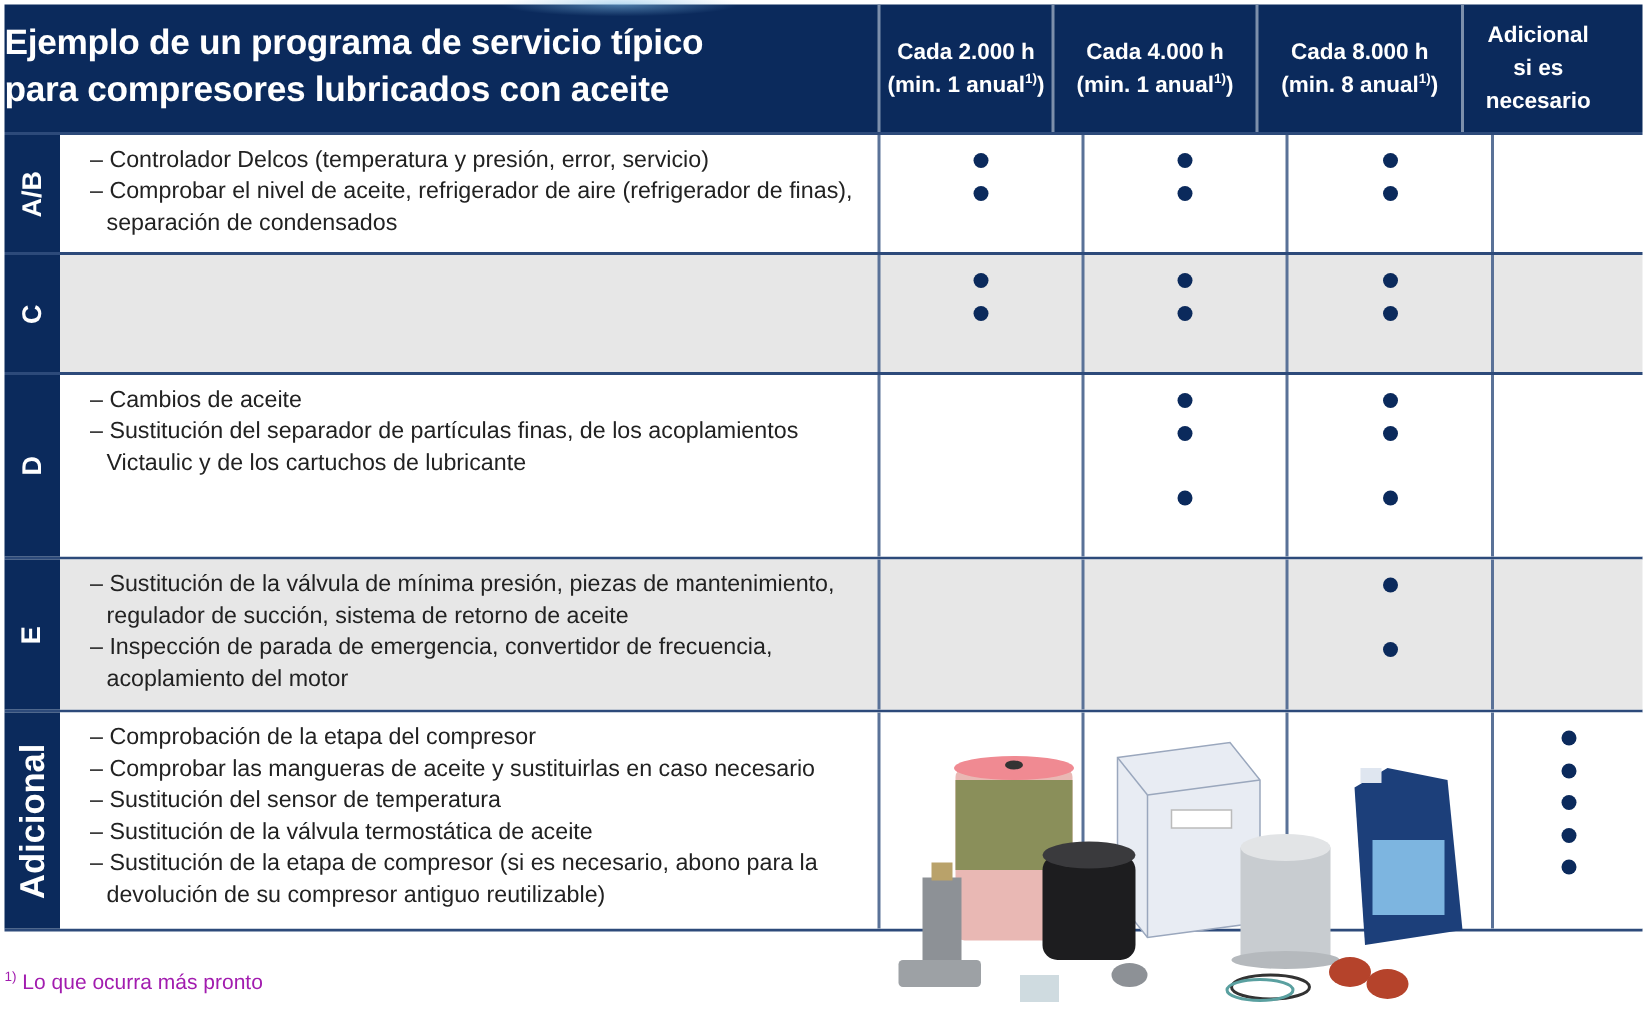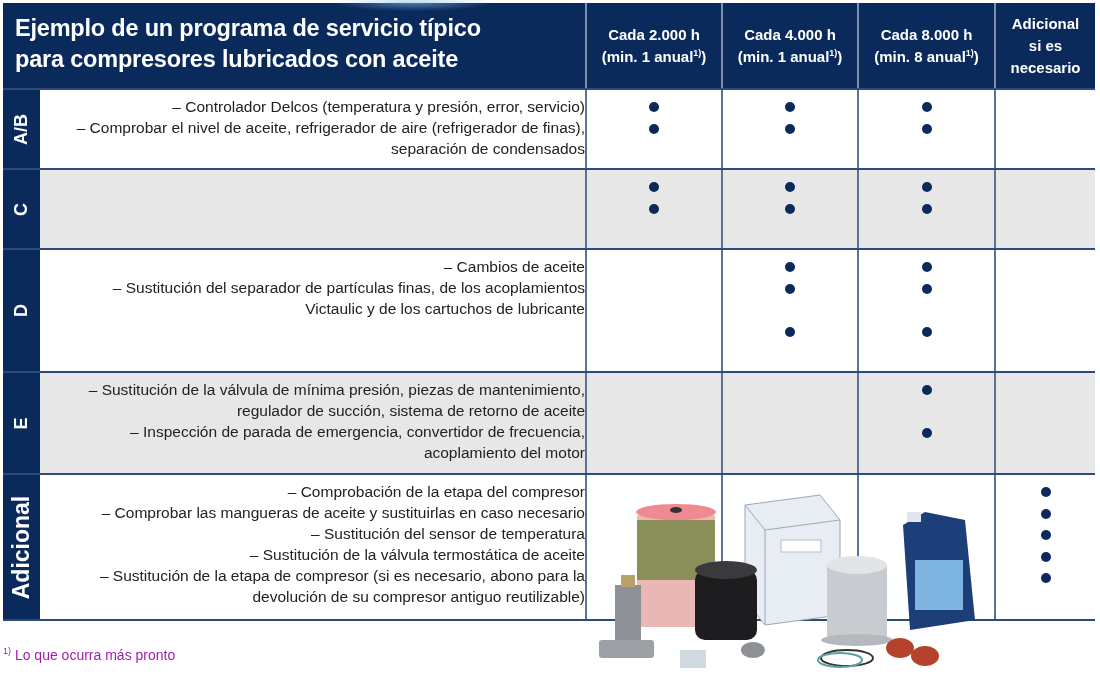--- a/index.html
+++ b/index.html
@@ -6,32 +6,32 @@
   html, body { width: 1100px; height: 677px; background: #ffffff; overflow: hidden; }
   body { font-family: "Liberation Sans", "DejaVu Sans", sans-serif; color: #1a1a1a; position: relative; }
 
   .table { position: absolute; left: 3px; top: 3px; width: 1092px; }
 
   .header { position: relative; height: 85px; background: #0b2a5c; display: flex; }
   .header::after {
     content: ""; position: absolute; left: 330px; top: -8px; width: 160px; height: 16px;
     background: radial-gradient(ellipse at center, rgba(130,190,230,0.55) 0%, rgba(11,42,92,0) 70%);
   }
-  .title-cell { width: 582px; padding: 10px 0 0 12px; color: #fff; font-weight: bold; font-size: 23.5px; line-height: 31px; letter-spacing: -0.2px; }
+  .title-cell { width: 582px; padding: 10px 0 0 0; color: #fff; font-weight: bold; font-size: 23.5px; line-height: 31px; letter-spacing: -0.2px; }
   .hcol { border-left: 2px solid #7d8fab; color: #fff; font-weight: bold; font-size: 15px; line-height: 22px; text-align: center; display: flex; flex-direction: column; justify-content: center; }
   .hcol sup { font-size: 9px; vertical-align: 6px; line-height: 0; }
-  .c1 { width: 136px; } .c2 { width: 136px; } .c3 { width: 137px; } .c4 { width: 101px; }
+  .c1 { width: 116px; } .c2 { width: 136px; } .c3 { width: 137px; } .c4 { width: 101px; }
 
   .row { display: flex; border-top: 2px solid #2d4a7a; }
   .row.last { border-bottom: 2px solid #2d4a7a; }
   .row.grey .desc, .row.grey .mark { background: #e7e7e7; }
   .label { width: 37px; background: #0b2a5c; color: #fff; font-weight: bold; font-size: 18px; display: flex; align-items: center; justify-content: center; }
   .label span { display: inline-block; transform: rotate(-90deg); white-space: nowrap; }
   .label.big span { font-size: 23px; }
-  .desc { width: 545px; padding: 6px 0 0 20px; font-size: 15.5px; line-height: 21px; color: #222; background: #fff; text-align: right; }
+  .desc { width: 545px; padding: 6px 0 0 20px; font-size: 15.5px; line-height: 21px; color: #222; background: #fff; }
   .desc .item { padding-left: 11px; text-indent: -11px; }
   .mark { border-left: 2px solid #5a7298; background: #fff; position: relative; }
   .dot { position: absolute; width: 10px; height: 10px; border-radius: 50%; background: #0b2a5c; left: 50%; margin-left: -5px; }
 
   .footnote { position: absolute; left: 3px; top: 646px; font-size: 14px; color: #a21caf; }
   .footnote sup { font-size: 9px; }
 
   .products { position: absolute; left: 585px; top: 490px; width: 420px; height: 187px; pointer-events: none; }
 </style>
 </head>

